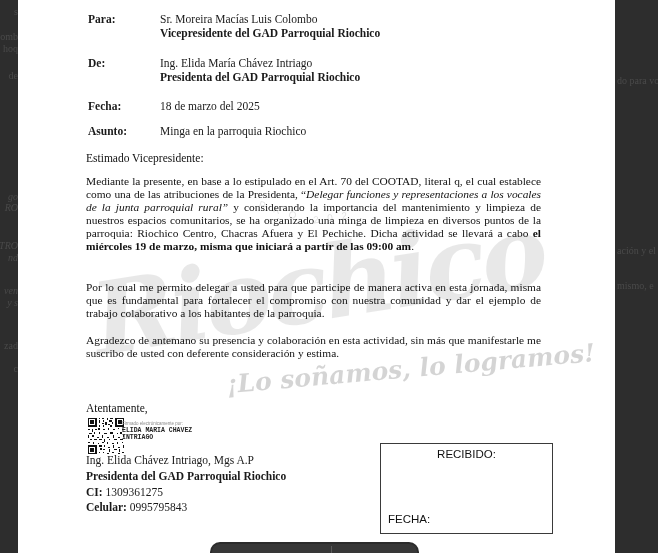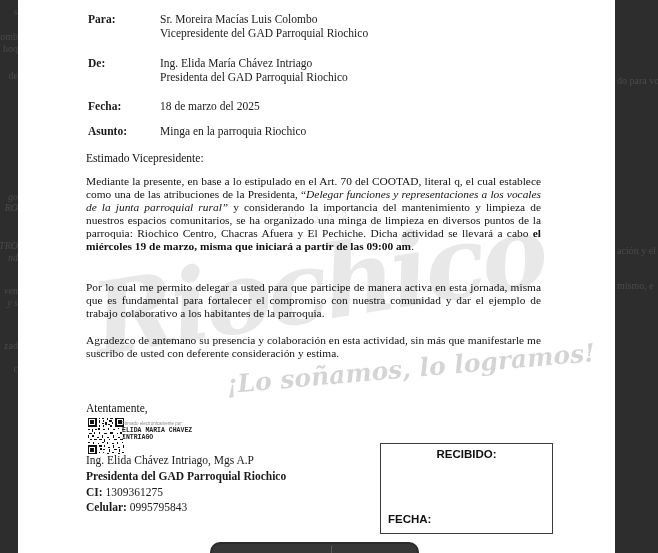--- a/index.html
+++ b/index.html
@@ -32,21 +32,21 @@
     position:absolute;left:208px;top:360px;width:280px;text-align:center;
     font-family:"DejaVu Serif",serif;font-style:italic;font-weight:bold;
     font-size:25px;line-height:1;color:rgba(0,0,0,0.17);
     transform:rotate(-5deg);pointer-events:none;white-space:nowrap;
   }
   .wm-seal{position:absolute;font-family:"Liberation Sans",sans-serif;font-size:10px;
     color:rgba(0,0,0,0.12);letter-spacing:3px;pointer-events:none;}
   
   .hdr-label{position:absolute;left:70px;font-weight:bold;font-size:11.5px;line-height:14px;text-align:right;}
   .hdr-val{position:absolute;left:142px;font-size:11.5px;line-height:14px;white-space:nowrap;}
-  .hdr-val .bold{font-weight:normal;}
+  .hdr-val .bold{font-weight:bold;}
   
   .para{
     position:absolute;left:68px;width:455px;
     font-size:11.4px;line-height:13.1px;text-align:justify;color:#111;
   }
   .para .it{font-style:italic;}
   .para .bd{font-weight:bold;}
   .plain{position:absolute;left:68px;font-size:11.5px;line-height:14px;color:#111;}
   
   .qr{position:absolute;left:70px;top:417px;width:36px;height:38px;}
@@ -55,21 +55,21 @@
   .stamp .nm{font-family:"Liberation Mono",monospace;font-weight:bold;font-size:6.5px;color:#222;white-space:nowrap;margin-top:1px;}
   .sig-block{position:absolute;left:68px;top:453px;font-size:11.5px;}
   .sig-line{line-height:15.8px;white-space:nowrap;}
   .sig-line .lbl{font-weight:bold;}
   .sig-line .sans{font-family:"Liberation Sans",sans-serif;font-size:11px;}
   .sig-bold{font-weight:bold;}
   
   .recibido{
     position:absolute;left:362px;top:443px;width:171px;height:89px;
     border:1px solid #3a3a3a;background:#fff;
-    font-family:"Liberation Sans",sans-serif;font-weight:bold;font-size:11.5px;color:#111;
+    font-family:"Liberation Sans",sans-serif;font-weight:normal;font-size:11.5px;color:#111;
   }
   .recibido .title{position:absolute;top:4px;left:0;width:100%;text-align:center;}
   .recibido .fecha{position:absolute;left:7px;bottom:8px;}
   
   .pill{
     position:absolute;left:210px;top:542px;width:209px;height:14px;z-index:3;
     background:#373737;border:2px solid #2b2b2b;border-bottom:none;
     border-radius:10px 10px 0 0;box-sizing:border-box;
   }
   .pill-divider{position:absolute;left:119px;top:2px;width:1px;height:10px;background:#5a5a5a;}

